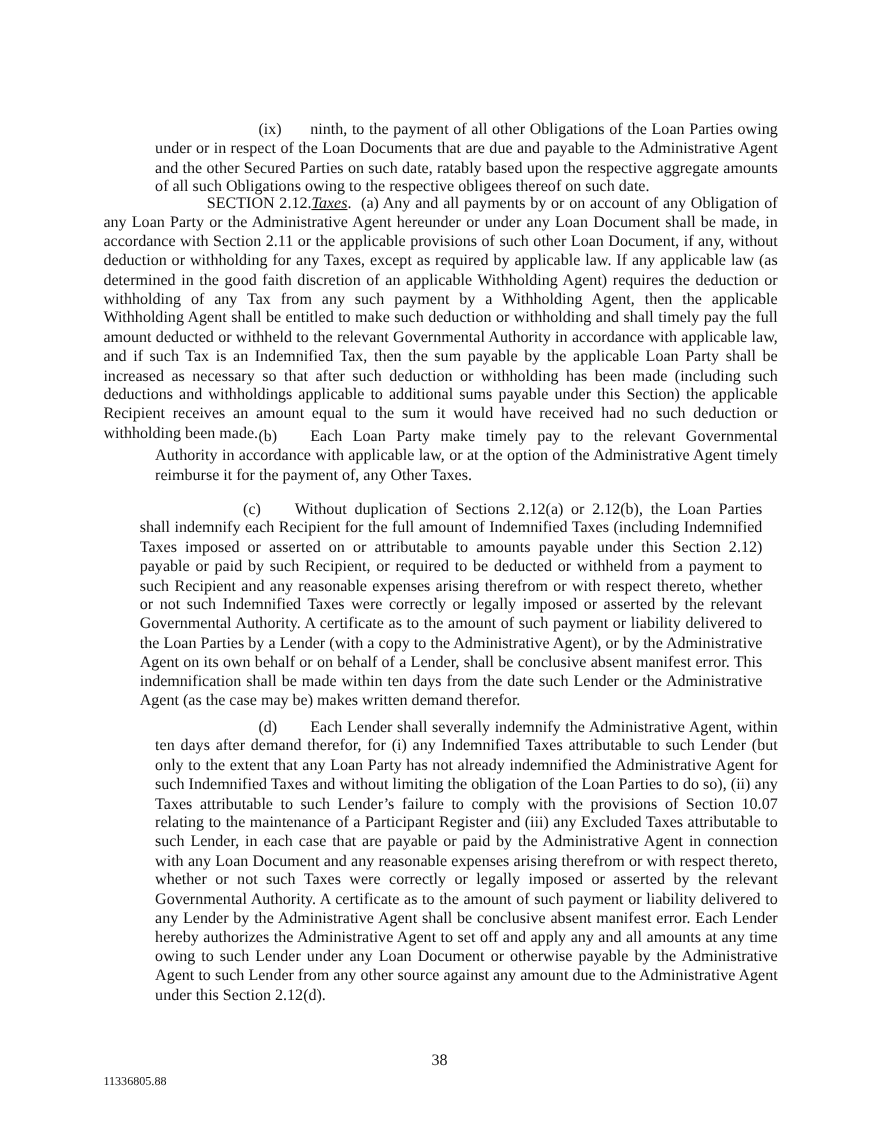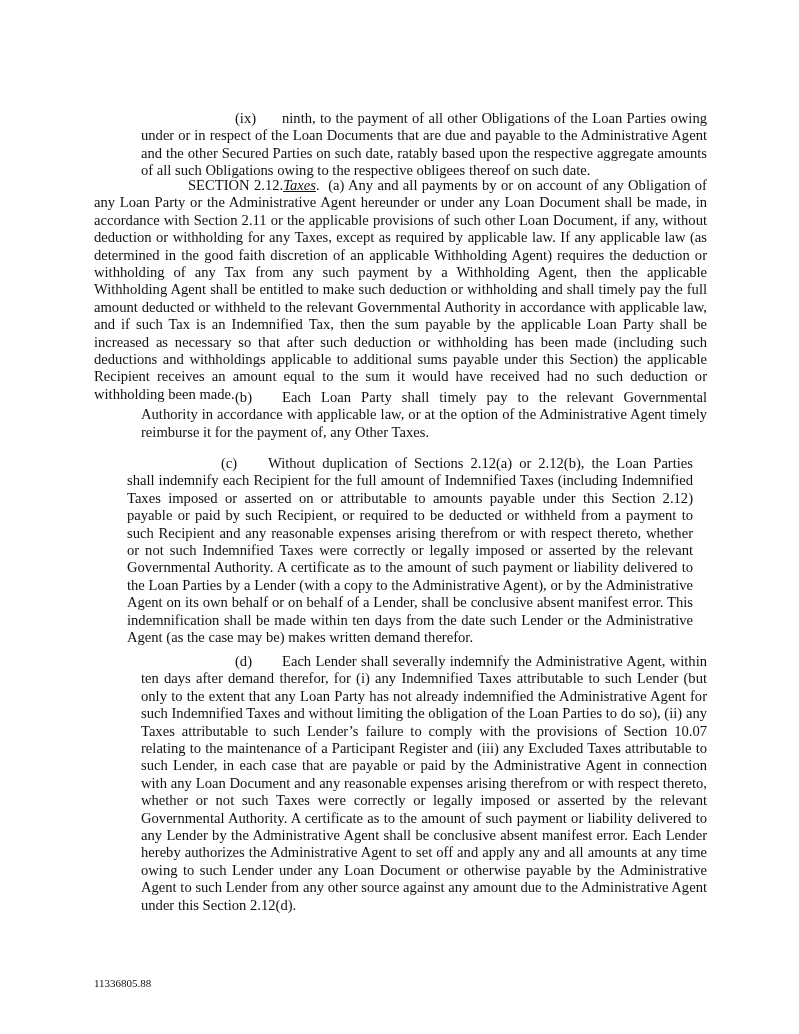--- a/index.html
+++ b/index.html
@@ -93,22 +93,23 @@
 </style>
 </head>
 <body>
 
 <div class="page">
 
   <p class="para p-ix"><span class="label">(ix)</span><span>ninth, to the payment of all other Obligations of the Loan Parties owing under or in respect of the Loan Documents that are due and payable to the Administrative Agent and the other Secured Parties on such date, ratably based upon the respective aggregate amounts of all such Obligations owing to the respective obligees thereof on such date.</span></p>
 
   <p class="para p-sec"><span>SECTION 2.12.</span><span class="underline">Taxes</span><span>.</span>&nbsp; <span>(a)  Any and all payments by or on account of any Obligation of any Loan Party or the Administrative Agent hereunder or under any Loan Document shall be made, in accordance with Section 2.11 or the applicable provisions of such other Loan Document, if any, without deduction or withholding for any Taxes, except as required by applicable law.  If any applicable law (as determined in the good faith discretion of an applicable Withholding Agent) requires the deduction or withholding of any Tax from any such payment by a Withholding Agent, then the applicable Withholding Agent shall be entitled to make such deduction or withholding and shall timely pay the full amount deducted or withheld to the relevant Governmental Authority in accordance with applicable law, and if such Tax is an Indemnified Tax, then the sum payable by the applicable Loan Party shall be increased as necessary so that after such deduction or withholding has been made (including such deductions and withholdings applicable to additional sums payable under this Section) the applicable Recipient receives an amount equal to the sum it would have received had no such deduction or withholding been made.</span></p>
 
-  <p class="para p-b"><span class="label">(b)</span><span>Each Loan Party shall timely pay to the relevant Governmental Authority in accordance with applicable law, or at the option of the Administrative Agent timely reimburse it for the payment of, any Other Taxes.</span></p>
+  <p class="para p-b"><span class="label">(b)</span><span>Each Loan Party make timely pay to the relevant Governmental Authority in accordance with applicable law, or at the option of the Administrative Agent timely reimburse it for the payment of, any Other Taxes.</span></p>
 
   <p class="para p-c"><span class="label">(c)</span><span>Without duplication of Sections 2.12(a) or 2.12(b), the Loan Parties shall indemnify each Recipient for the full amount of Indemnified Taxes (including Indemnified Taxes imposed or asserted on or attributable to amounts payable under this Section 2.12) payable or paid by such Recipient, or required to be deducted or withheld from a payment to such Recipient and any reasonable expenses arising therefrom or with respect thereto, whether or not such Indemnified Taxes were correctly or legally imposed or asserted by the relevant Governmental Authority.  A certificate as to the amount of such payment or liability delivered to the Loan Parties by a Lender (with a copy to the Administrative Agent), or by the Administrative Agent on its own behalf or on behalf of a Lender, shall be conclusive absent manifest error.  This indemnification shall be made within ten days from the date such Lender or the Administrative Agent (as the case may be) makes written demand therefor.</span></p>
 
   <p class="para p-d"><span class="label">(d)</span><span>Each Lender shall severally indemnify the Administrative Agent, within ten days after demand therefor, for (i) any Indemnified Taxes attributable to such Lender (but only to the extent that any Loan Party has not already indemnified the Administrative Agent for such Indemnified Taxes and without limiting the obligation of the Loan Parties to do so), (ii) any Taxes attributable to such Lender’s failure to comply with the provisions of Section 10.07 relating to the maintenance of a Participant Register and (iii) any Excluded Taxes attributable to such Lender, in each case that are payable or paid by the Administrative Agent in connection with any Loan Document and any reasonable expenses arising therefrom or with respect thereto, whether or not such Taxes were correctly or legally imposed or asserted by the relevant Governmental Authority.  A certificate as to the amount of such payment or liability delivered to any Lender by the Administrative Agent shall be conclusive absent manifest error.  Each Lender hereby authorizes the Administrative Agent to set off and apply any and all amounts at any time owing to such Lender under any Loan Document or otherwise payable by the Administrative Agent to such Lender from any other source against any amount due to the Administrative Agent under this Section 2.12(d).</span></p>
 
+  <div class="page-number"><span>38</span></div>
 
   <div class="doc-id">11336805.88</div>
 
 </div>
 
 </body></html>

